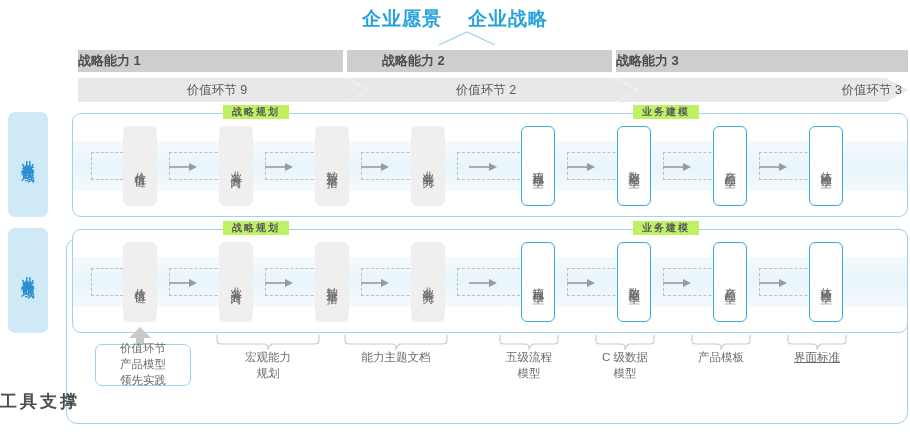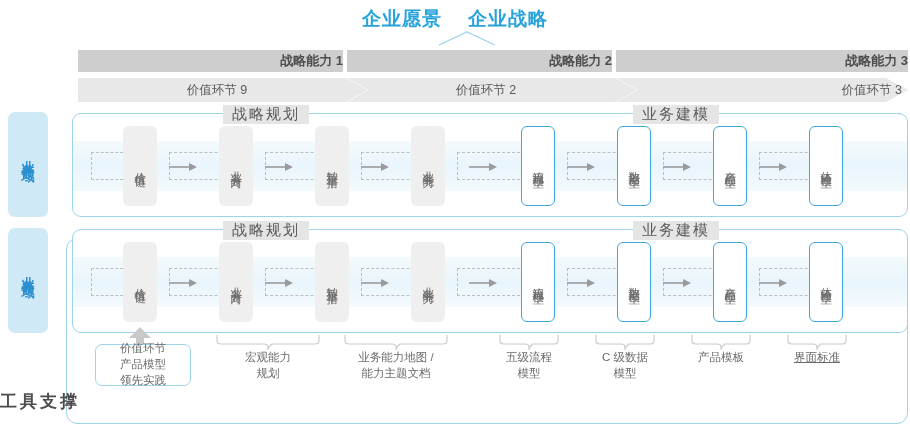--- a/index.html
+++ b/index.html
@@ -26,24 +26,24 @@
     position: absolute; top: 30px; left: 437px;
     width: 60px; height: 16px;
   }
 
   
   .cap-bar {
     position: absolute; height: 22px;
     background: #CECECE;
     color: #4D4D4D;
     font-size: 13px; font-weight: bold;
-    display: flex; align-items: center; justify-content: flex-end;
+    display: flex; align-items: center; justify-content: flex-start;
   }
   .cap1 { top: 50px; left: 78px;  width: 265px; }
-  .cap2 { top: 50px; left: 347px; width: 265px; }
+  .cap2 { top: 50px; left: 347px; width: 265px; padding-left: 35px; }
   .cap3 { top: 50px; left: 616px; width: 292px; }
 
   
   .chev {
     position: absolute; height: 24px; top: 78px;
     background: #E8E8E8;
     color: #5A5A5A; font-size: 12.5px;
     display: flex; align-items: center; justify-content: center;
   }
   .chev1 { left: 78px;  width: 290px;
@@ -79,22 +79,22 @@
 
   
   .band {
     position: absolute; left: 0; right: 0; top: 27px; height: 50px;
     background: linear-gradient(180deg,#F3FAFD 0%, #E9F5FC 50%, #F3FAFD 100%);
   }
 
   
   .sec-label {
     position: absolute; top: -9px;
-    background: #e5e5e5; padding: 0 9px;
-    color: #5A5A5A; font-size: 15px; font-weight: normal;
+    background: #bef264; padding: 0 9px;
+    color: #5A5A5A; font-size: 10px; font-weight: bold;
     letter-spacing: 2px;
   }
   .sec-plan  { left: 150px; }
   .sec-model { left: 560px; text-align: right; }
   .sec-line {
     position: absolute; top: -1px; height: 1px; background: #9ED3EC;
   }
 
   
   .dash-seg {
@@ -384,21 +384,20 @@
       <div>产品模型</div>
       <div>领先实践</div>
     </div>
   </div>
 
   <div class="tool-label" style="left:218px; top:350px; width:100px; z-index:6;">
     <div>宏观能力</div>
     <div>规划</div>
   </div>
   <div class="tool-label" style="left:340px; top:350px; width:112px; z-index:6;">
-    <div>业务能力地图 /</div>
     <div>能力主题文档</div>
   </div>
   <div class="tool-label" style="left:491px; top:350px; width:76px; z-index:6;">
     <div>五级流程</div>
     <div>模型</div>
   </div>
   <div class="tool-label" style="left:587px; top:350px; width:76px; z-index:6;">
     <div>C 级数据</div>
     <div>模型</div>
   </div>

